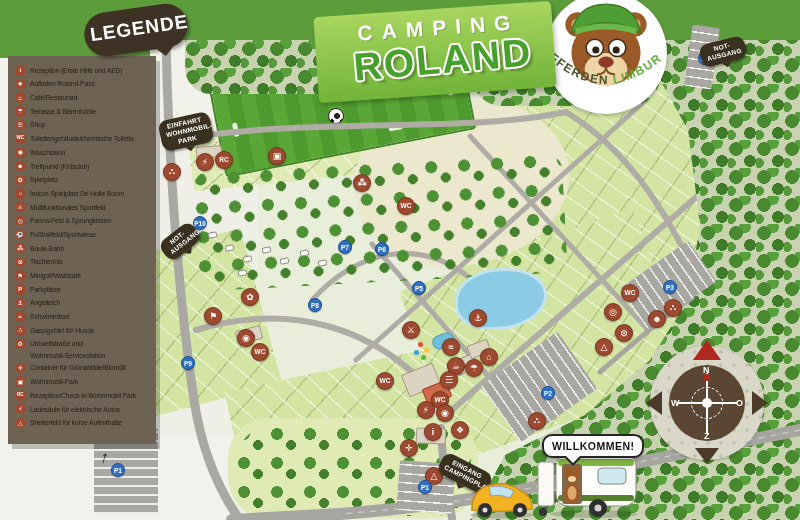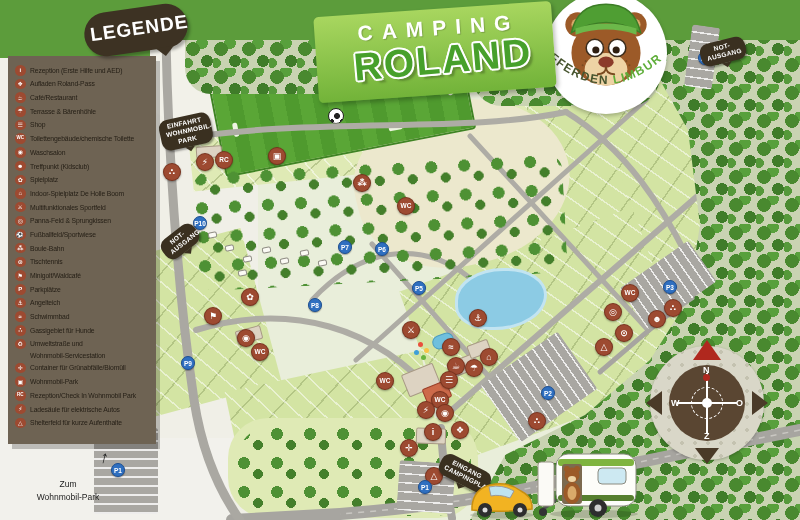--- a/index.html
+++ b/index.html
@@ -472,20 +472,19 @@
   </svg>
   <svg class="layer" style="left:466px;top:474px;" width="72" height="46" viewBox="0 0 72 46">
     <ellipse cx="36" cy="41" rx="32" ry="3.5" fill="rgba(0,0,0,.15)"></ellipse>
     <path d="M6,32 Q8,15 24,11 Q42,7 55,17 Q65,22 66,31 L66,35 Q36,39 6,36 Z" fill="#f2b322" stroke="#c78f12" stroke-width="1.5"></path>
     <path d="M23,13 Q36,10 48,17 L44,24 Q33,20 25,22 Z" fill="#bfe3ef" stroke="#999"></path>
     <circle cx="19" cy="36" r="7" fill="#2e2e2e"></circle>
       <circle cx="19" cy="36" r="2.5" fill="#ddd"></circle>
     <circle cx="54" cy="36" r="7" fill="#2e2e2e"></circle>
       <circle cx="54" cy="36" r="2.5" fill="#ddd"></circle>
   </svg>
+  <div class="willkommen">
+    <span>WILLKOMMEN!</span>
+  </div>
 
   <div class="abs zum-arrow">↑</div>
-  <div class="abs zum-note">
-    <span style="display:block">Zum</span>
-    <span style="display:block">Wohnmobil-Park</span>
-  </div>
 
 </div>
 
 </body></html>

